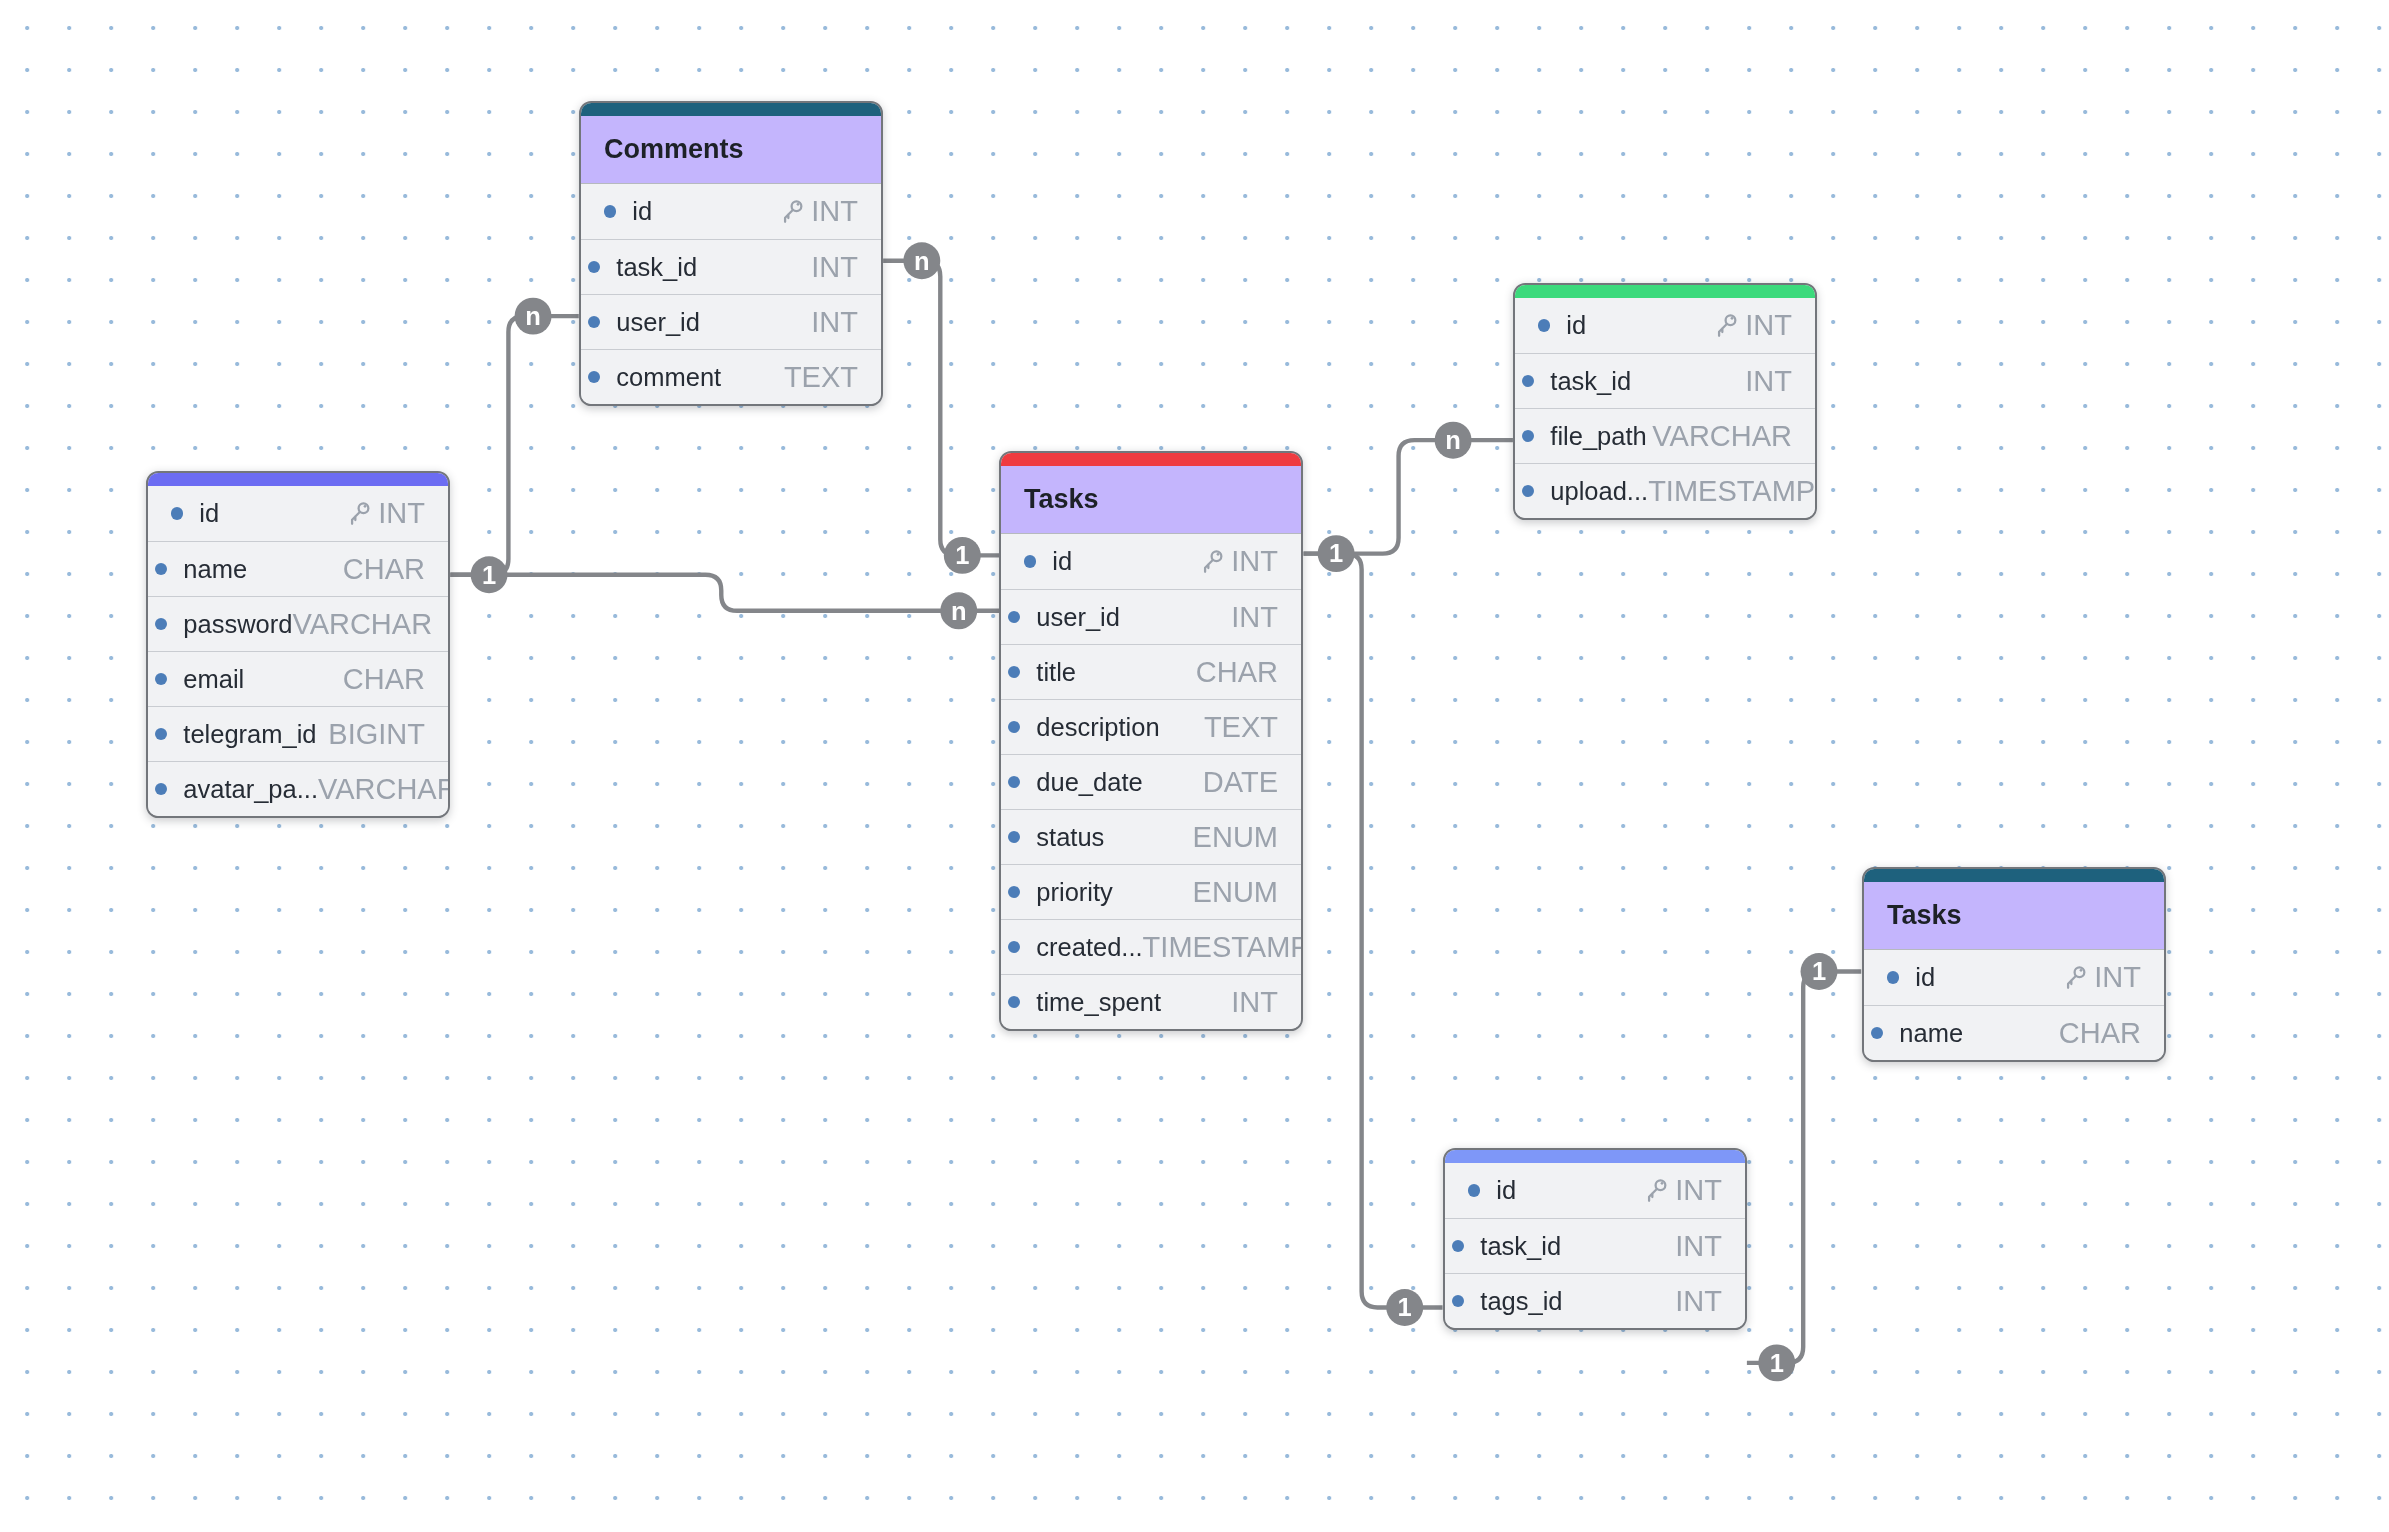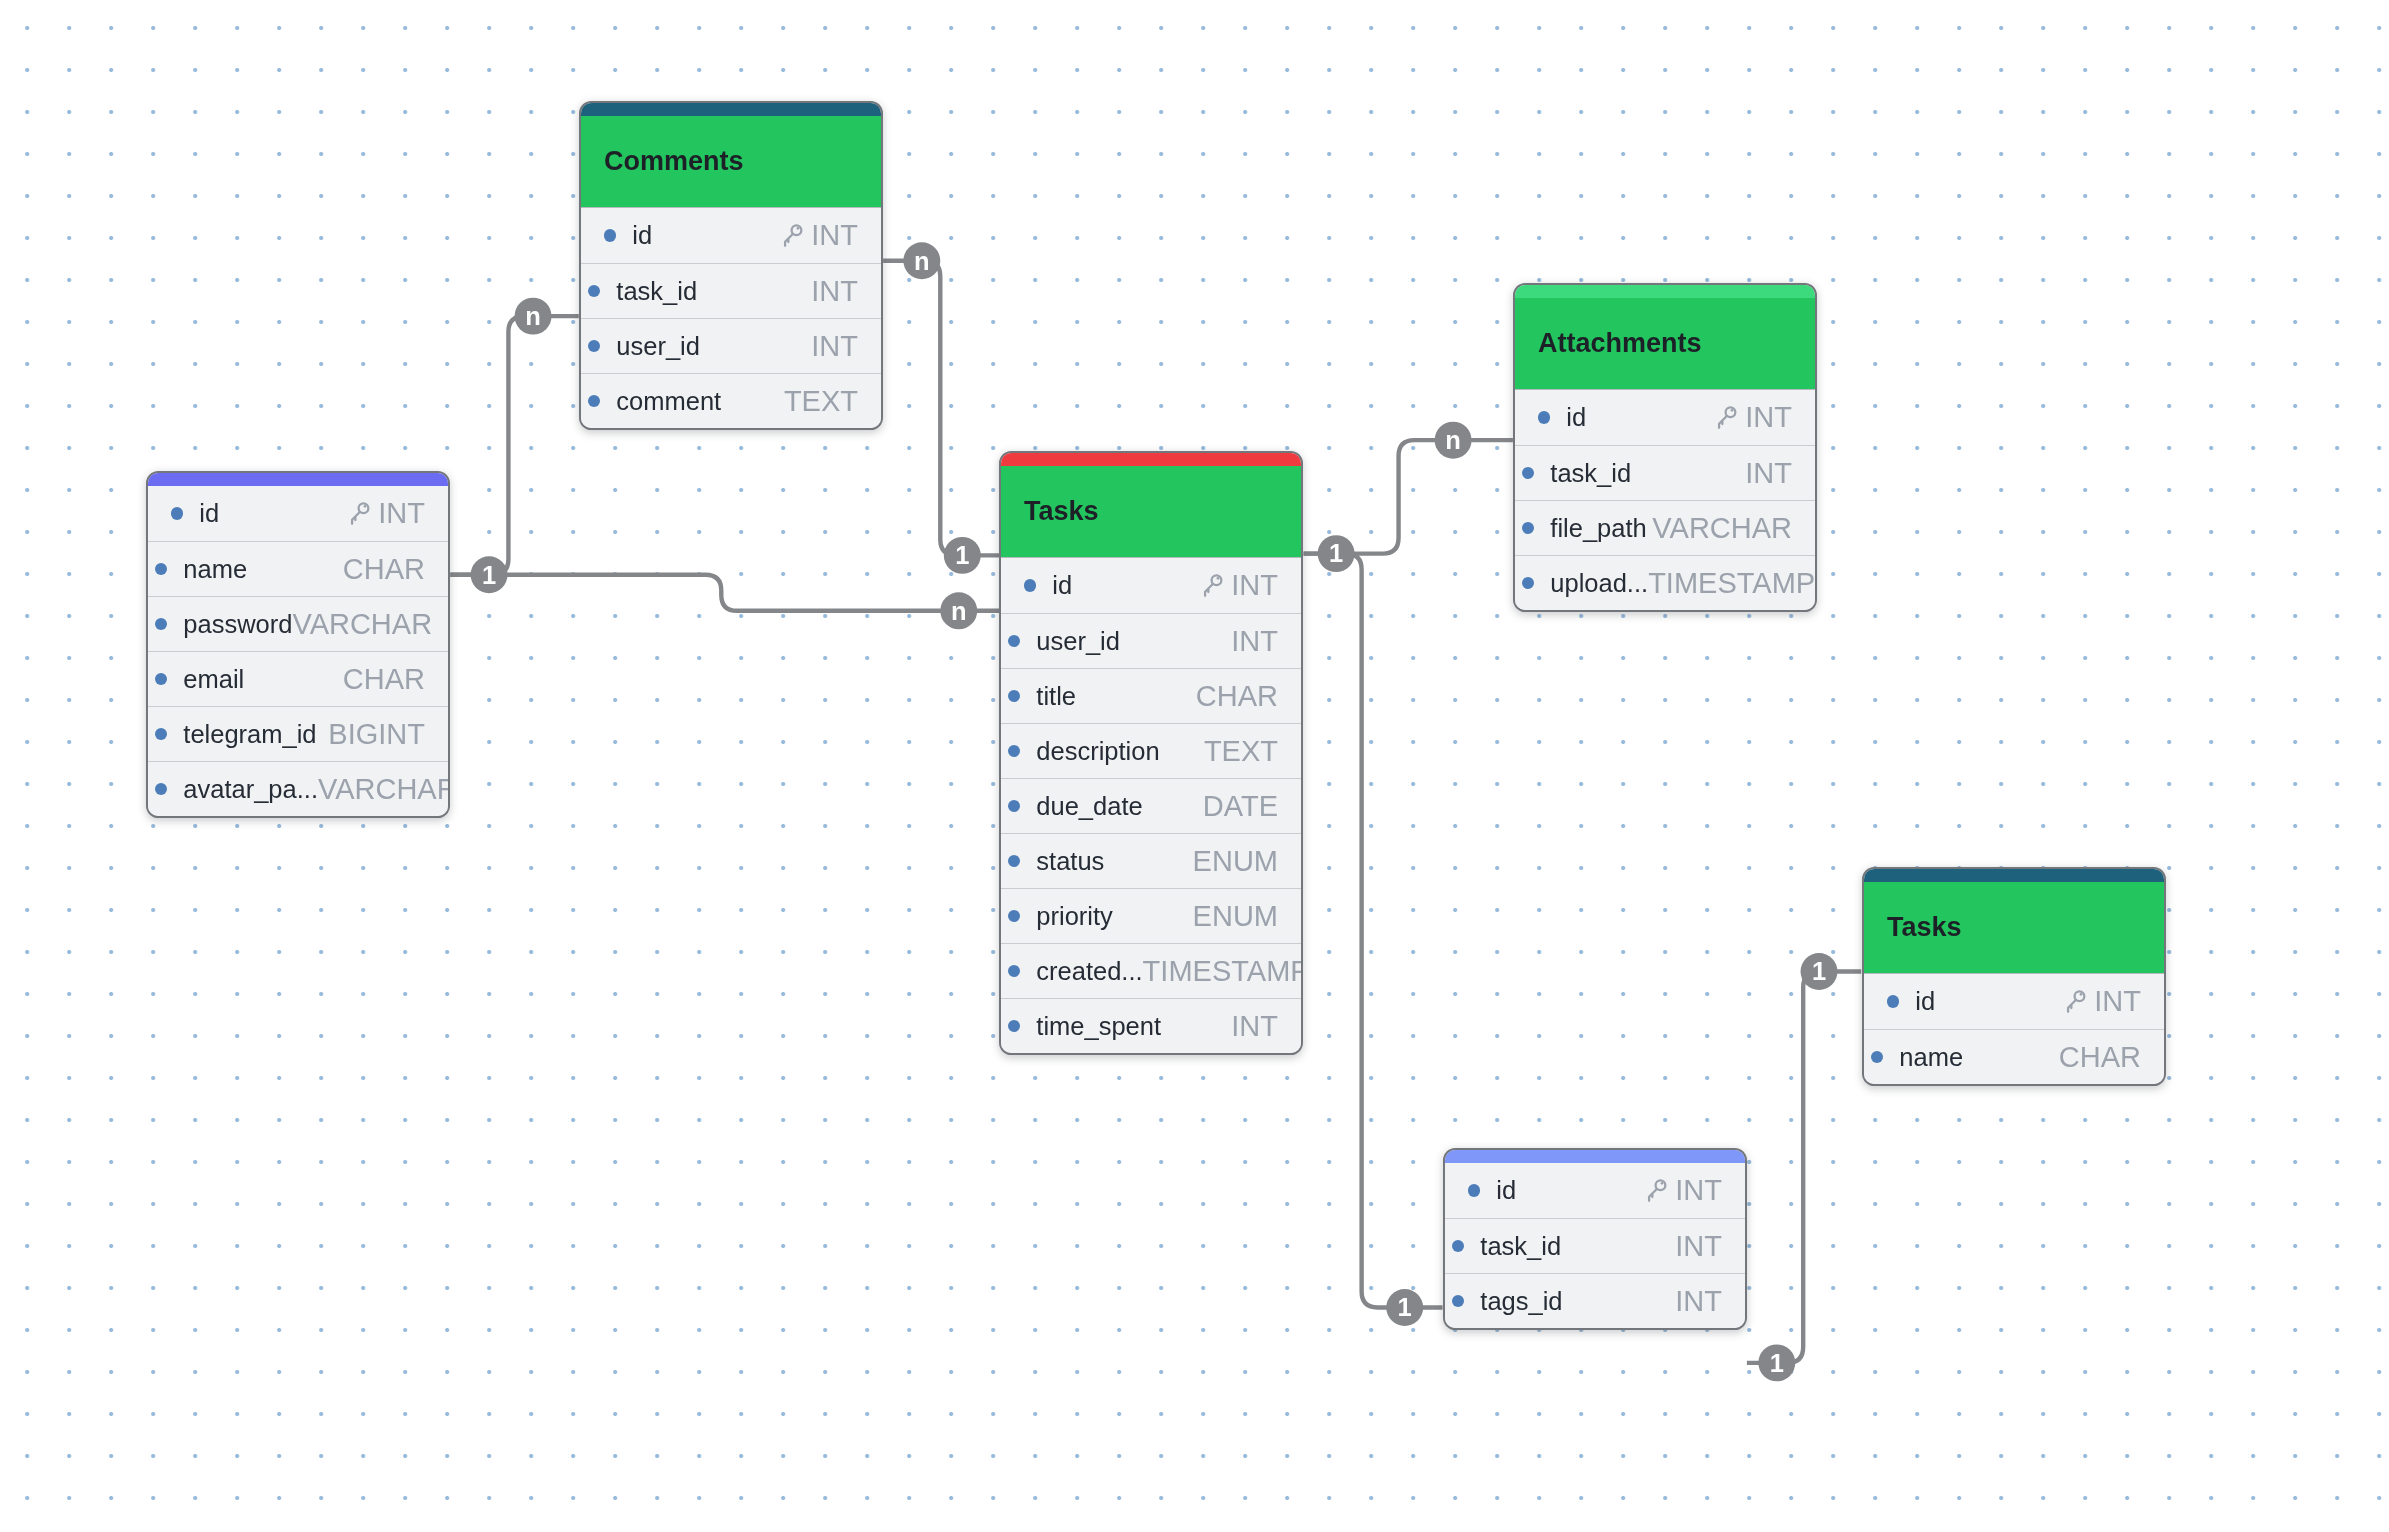--- a/index.html
+++ b/index.html
@@ -16,22 +16,22 @@
   .marker circle{fill:#84868a;}
   .marker text{fill:#ffffff;font-size:29px;font-weight:600;text-anchor:middle;
     font-family:"Liberation Sans",sans-serif;}
   .db-table{
     position:absolute;width:304px;box-sizing:border-box;
     border:2.6px solid #73767b;border-radius:12.3px;overflow:hidden;
     background:#f1f2f4;box-shadow:0 2.6px 8.8px rgba(50,55,62,.25);
   }
   .strip{height:13px;}
   .title{
-    height:59px;display:flex;align-items:center;padding:16px 23px;
-    background:#22c55e;border-bottom:1.8px solid #b6b9be;
+    height:59px;display:flex;align-items:center;padding:4px 23px;
+    background:#c4b5fd;border-bottom:1.8px solid #b6b9be;
     font-size:27px;font-weight:700;color:#1d2127;
   }
   .row{
     height:55px;box-sizing:border-box;display:flex;align-items:center;
     padding:0 23px;background:#f1f2f4;
   }
   .row + .row{border-top:1.8px solid #c9ccd1;padding-left:7px;}
   .dot{width:12.3px;height:12.3px;border-radius:50%;background:#4c7db8;
     margin-right:16px;flex:0 0 auto;}
   .fname{font-size:25.5px;color:#262c35;white-space:nowrap;}
@@ -265,21 +265,20 @@
     <span class="dot"></span>
     <span class="fname">time_spent</span>
     <span class="spacer"></span>
 
     <span class="ftype">INT</span>
   </div>
 </div>
 </div>
 <div class="db-table" style="left:1513px;top:283px">
   <div class="strip" style="background: rgb(60, 218, 124);"></div>
-  <div class="title">Attachments</div>
   <div class="tbody">
   <div class="row">
     <span class="dot"></span>
     <span class="fname">id</span>
     <span class="spacer"></span>
     <svg class="key-icon" viewBox="0 0 32 32" width="26" height="26" aria-hidden="true">
       <circle cx="21.5" cy="9" r="6" fill="none" stroke="currentColor" stroke-width="2.8"></circle>
       <circle cx="23.4" cy="6.6" r="1.7" fill="currentColor" stroke="none"></circle>
       <path d="M17 13.5 L7.5 23 L7.5 28 M11.5 19 L11.5 23.5" fill="none" stroke="currentColor" stroke-width="2.8" stroke-linecap="round" stroke-linejoin="round"></path>
     </svg>

